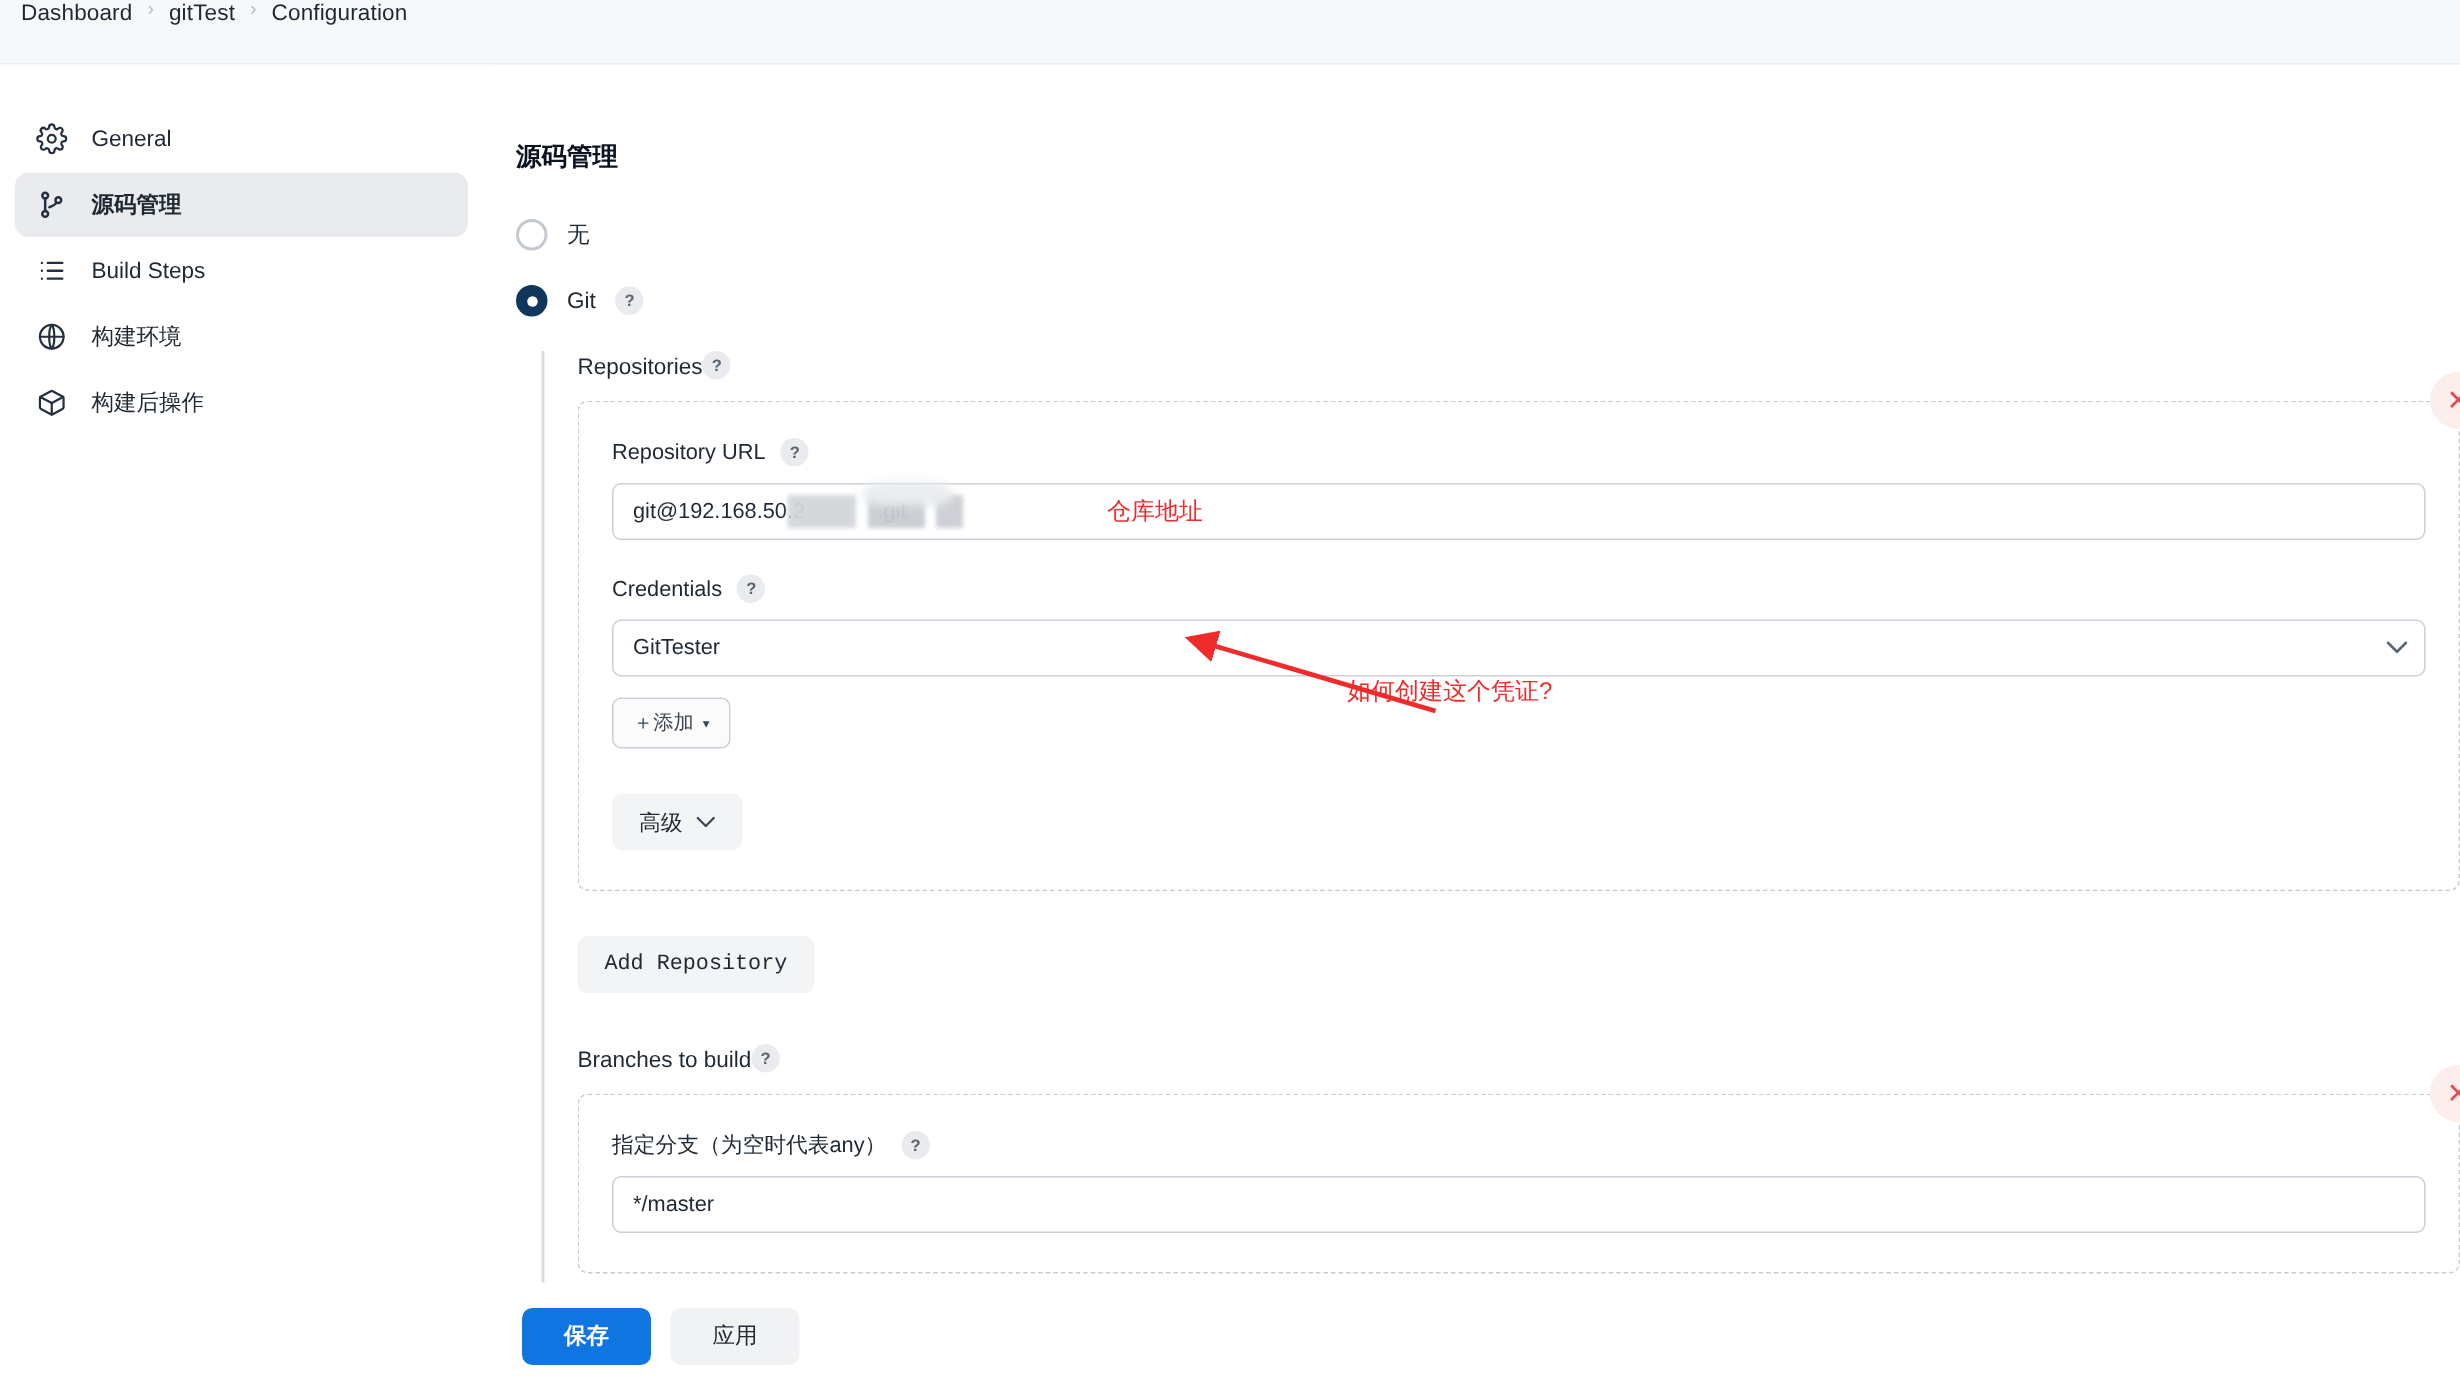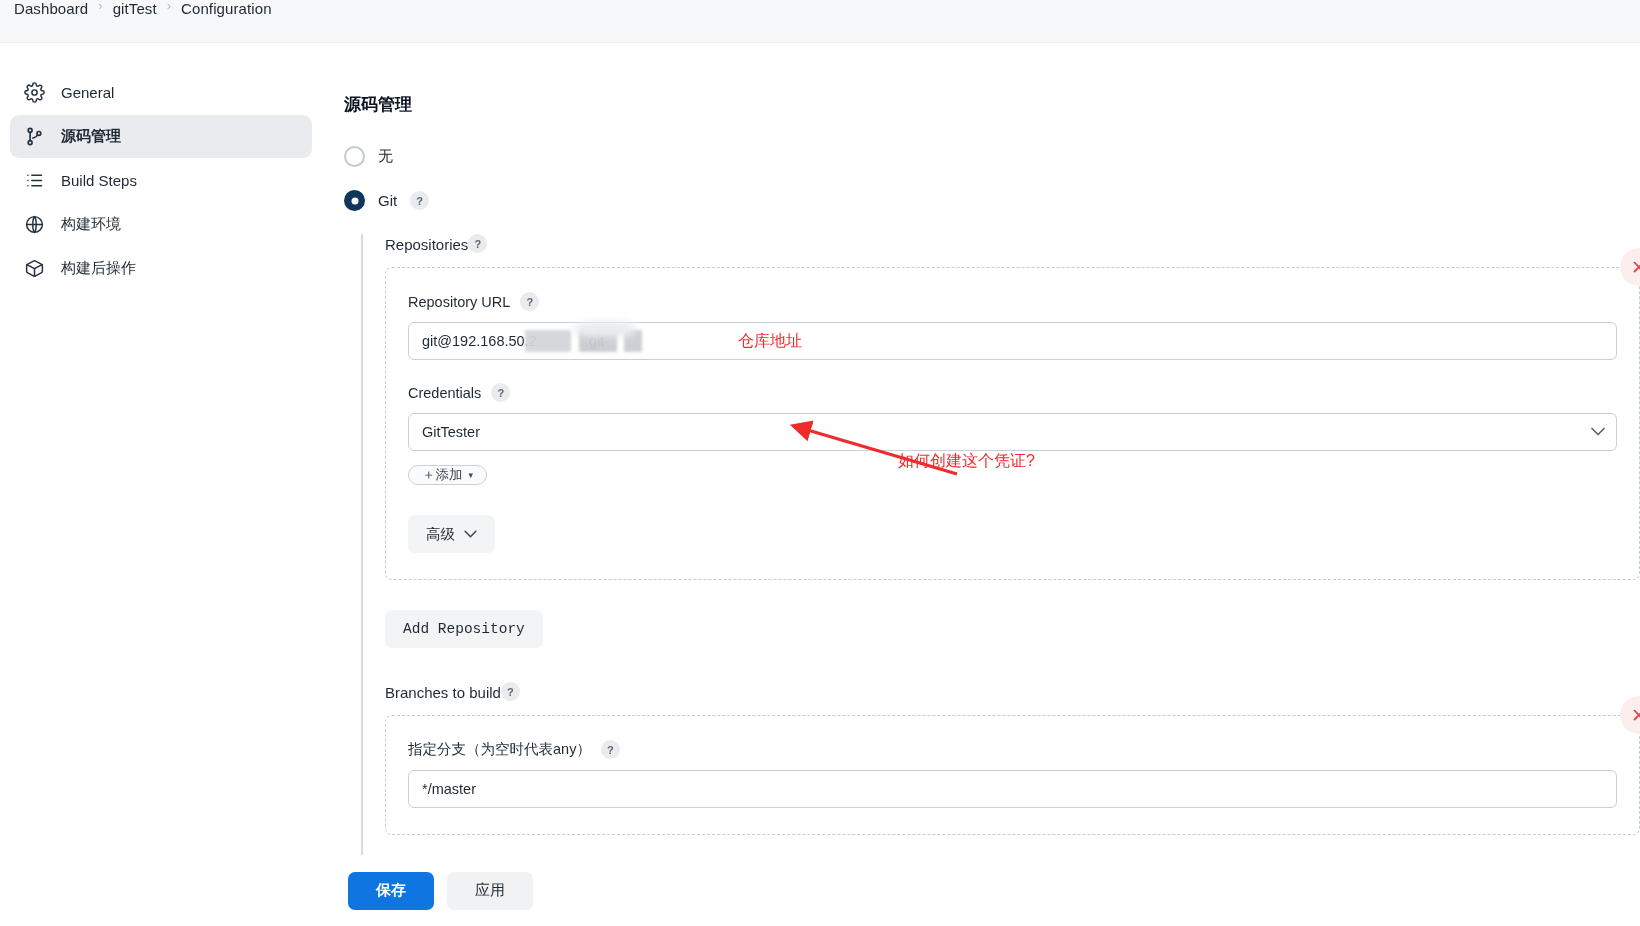--- a/index.html
+++ b/index.html
@@ -237,23 +237,23 @@
     position: absolute;
     color: #ef2b2b;
     font-size: 16px;
     white-space: nowrap;
     pointer-events: none;
   }
   .note-repo { left: 330px; top: 9px; }
 
   
   .btn-outline {
-    height: 20px;
+    height: 34px;
     border: 1.4px solid #c9d0d7;
-    border-radius: 16px;
+    border-radius: 6px;
     background: #fbfbfc;
     color: #3b4754;
     font-size: 13.5px;
     font-family: inherit;
     padding: 0 13px;
     cursor: pointer;
     display: inline-flex;
     align-items: center;
     gap: 6px;
   }

